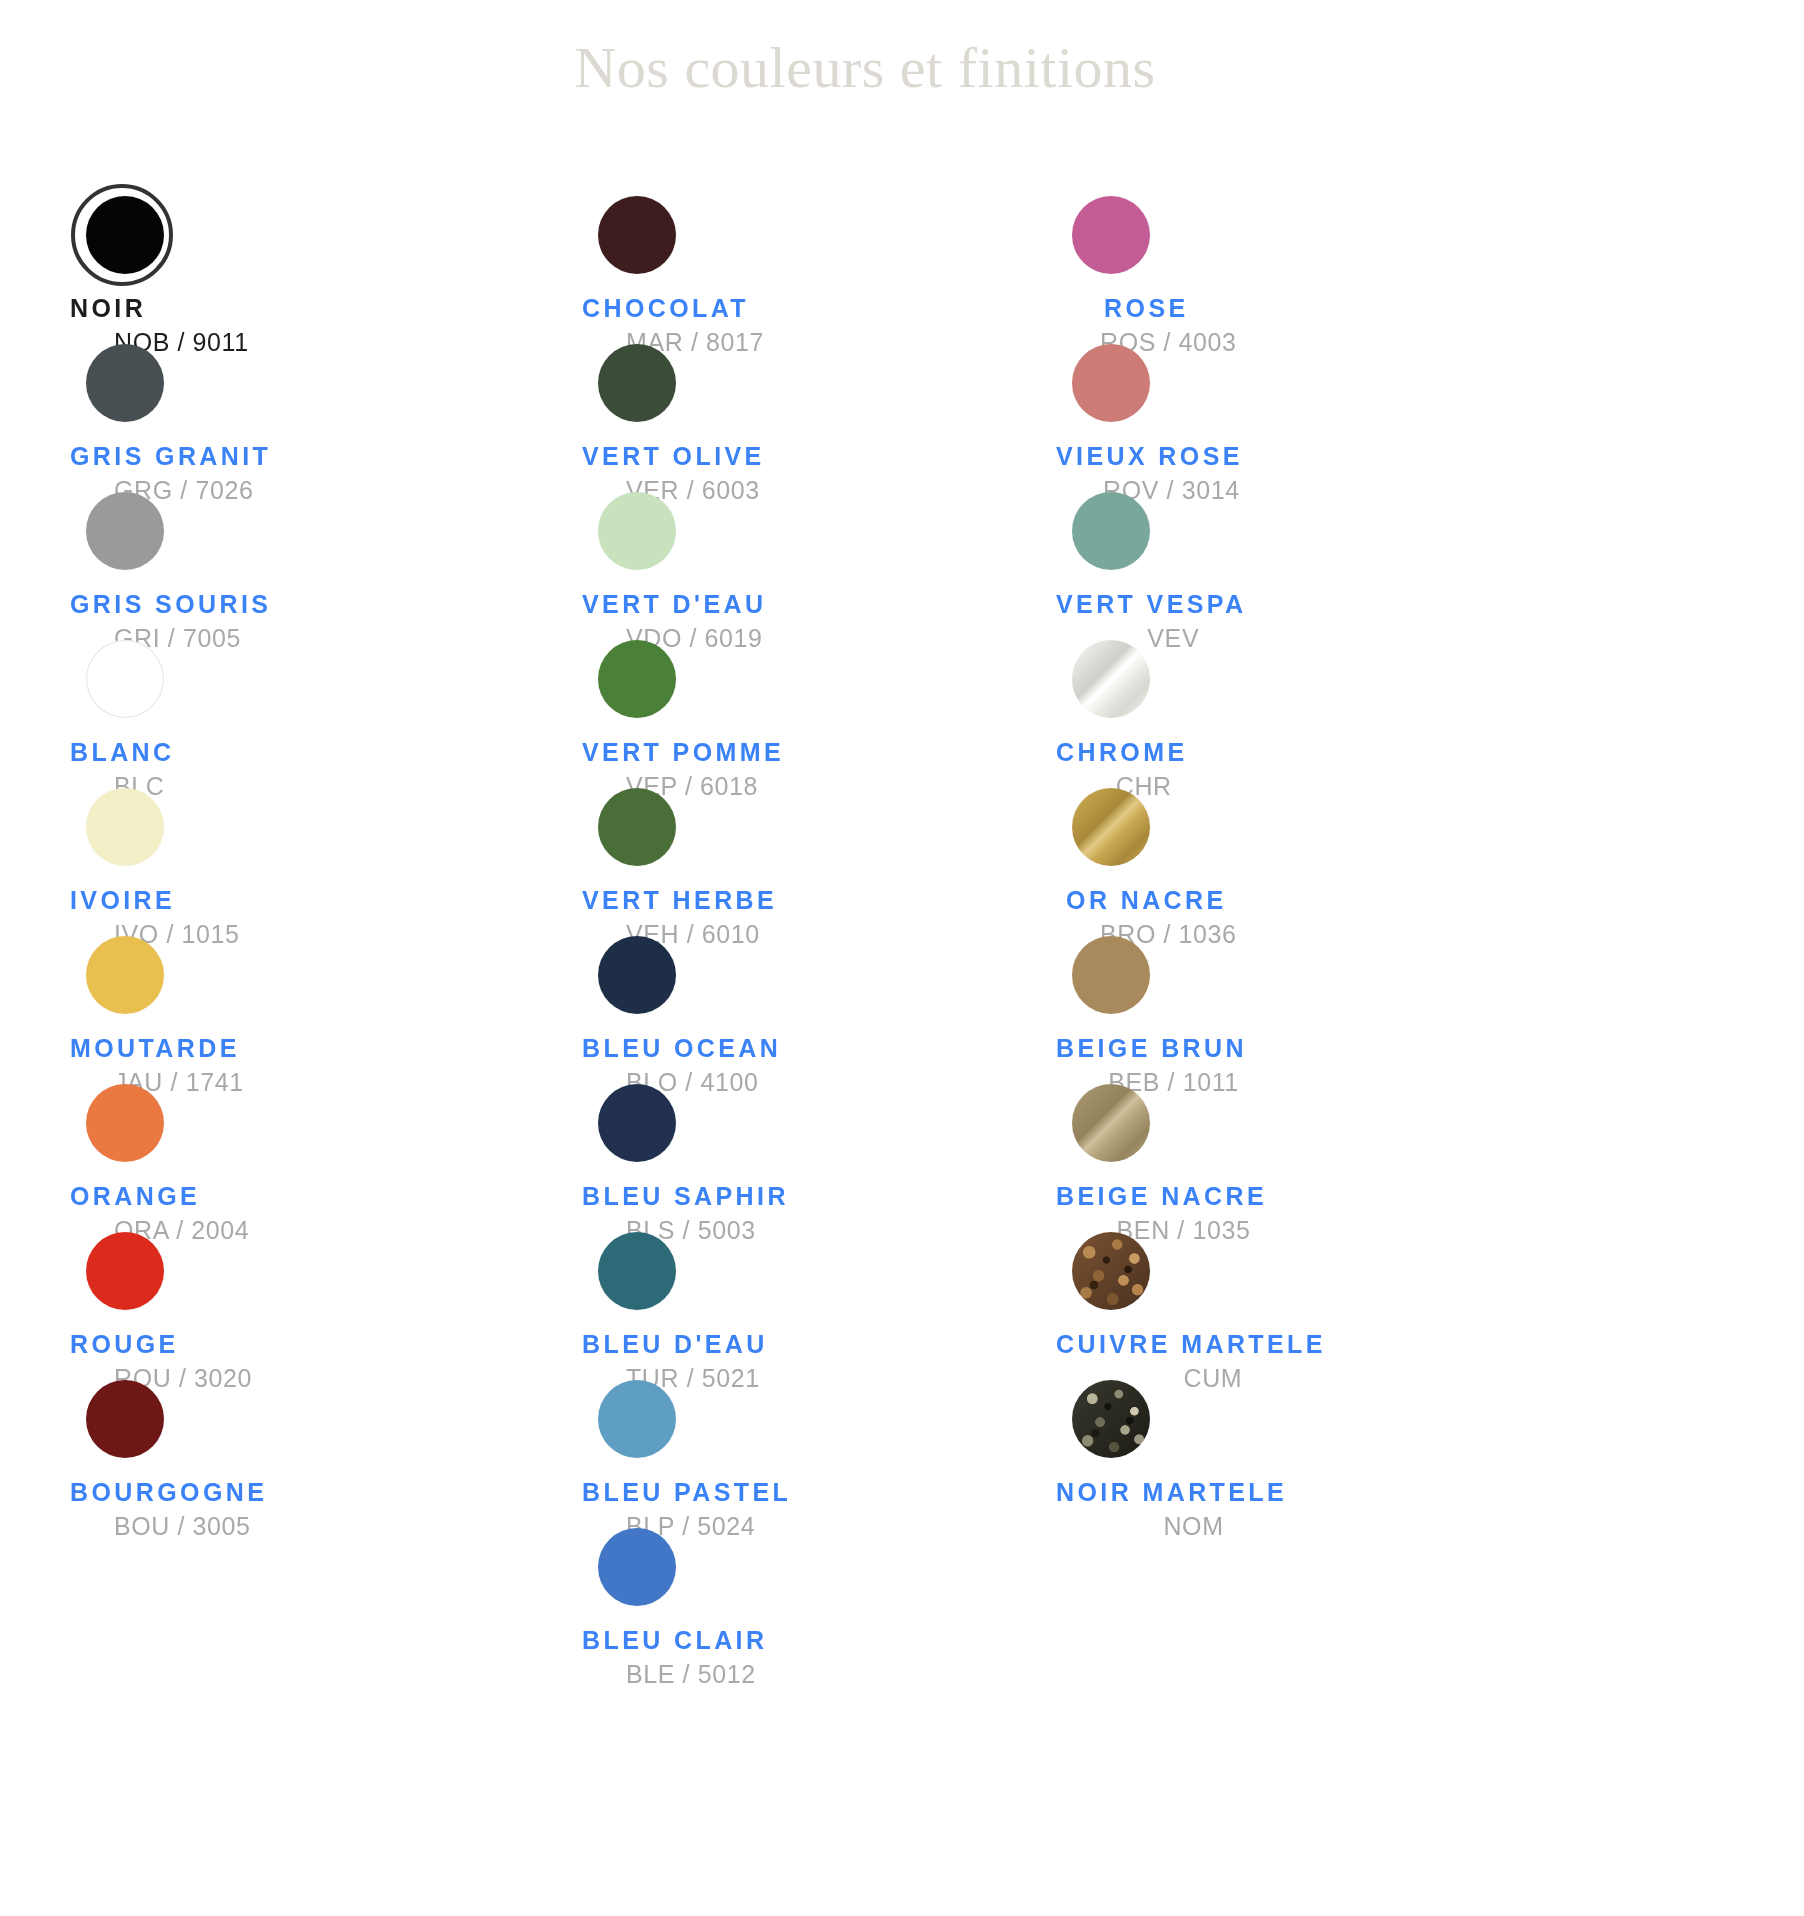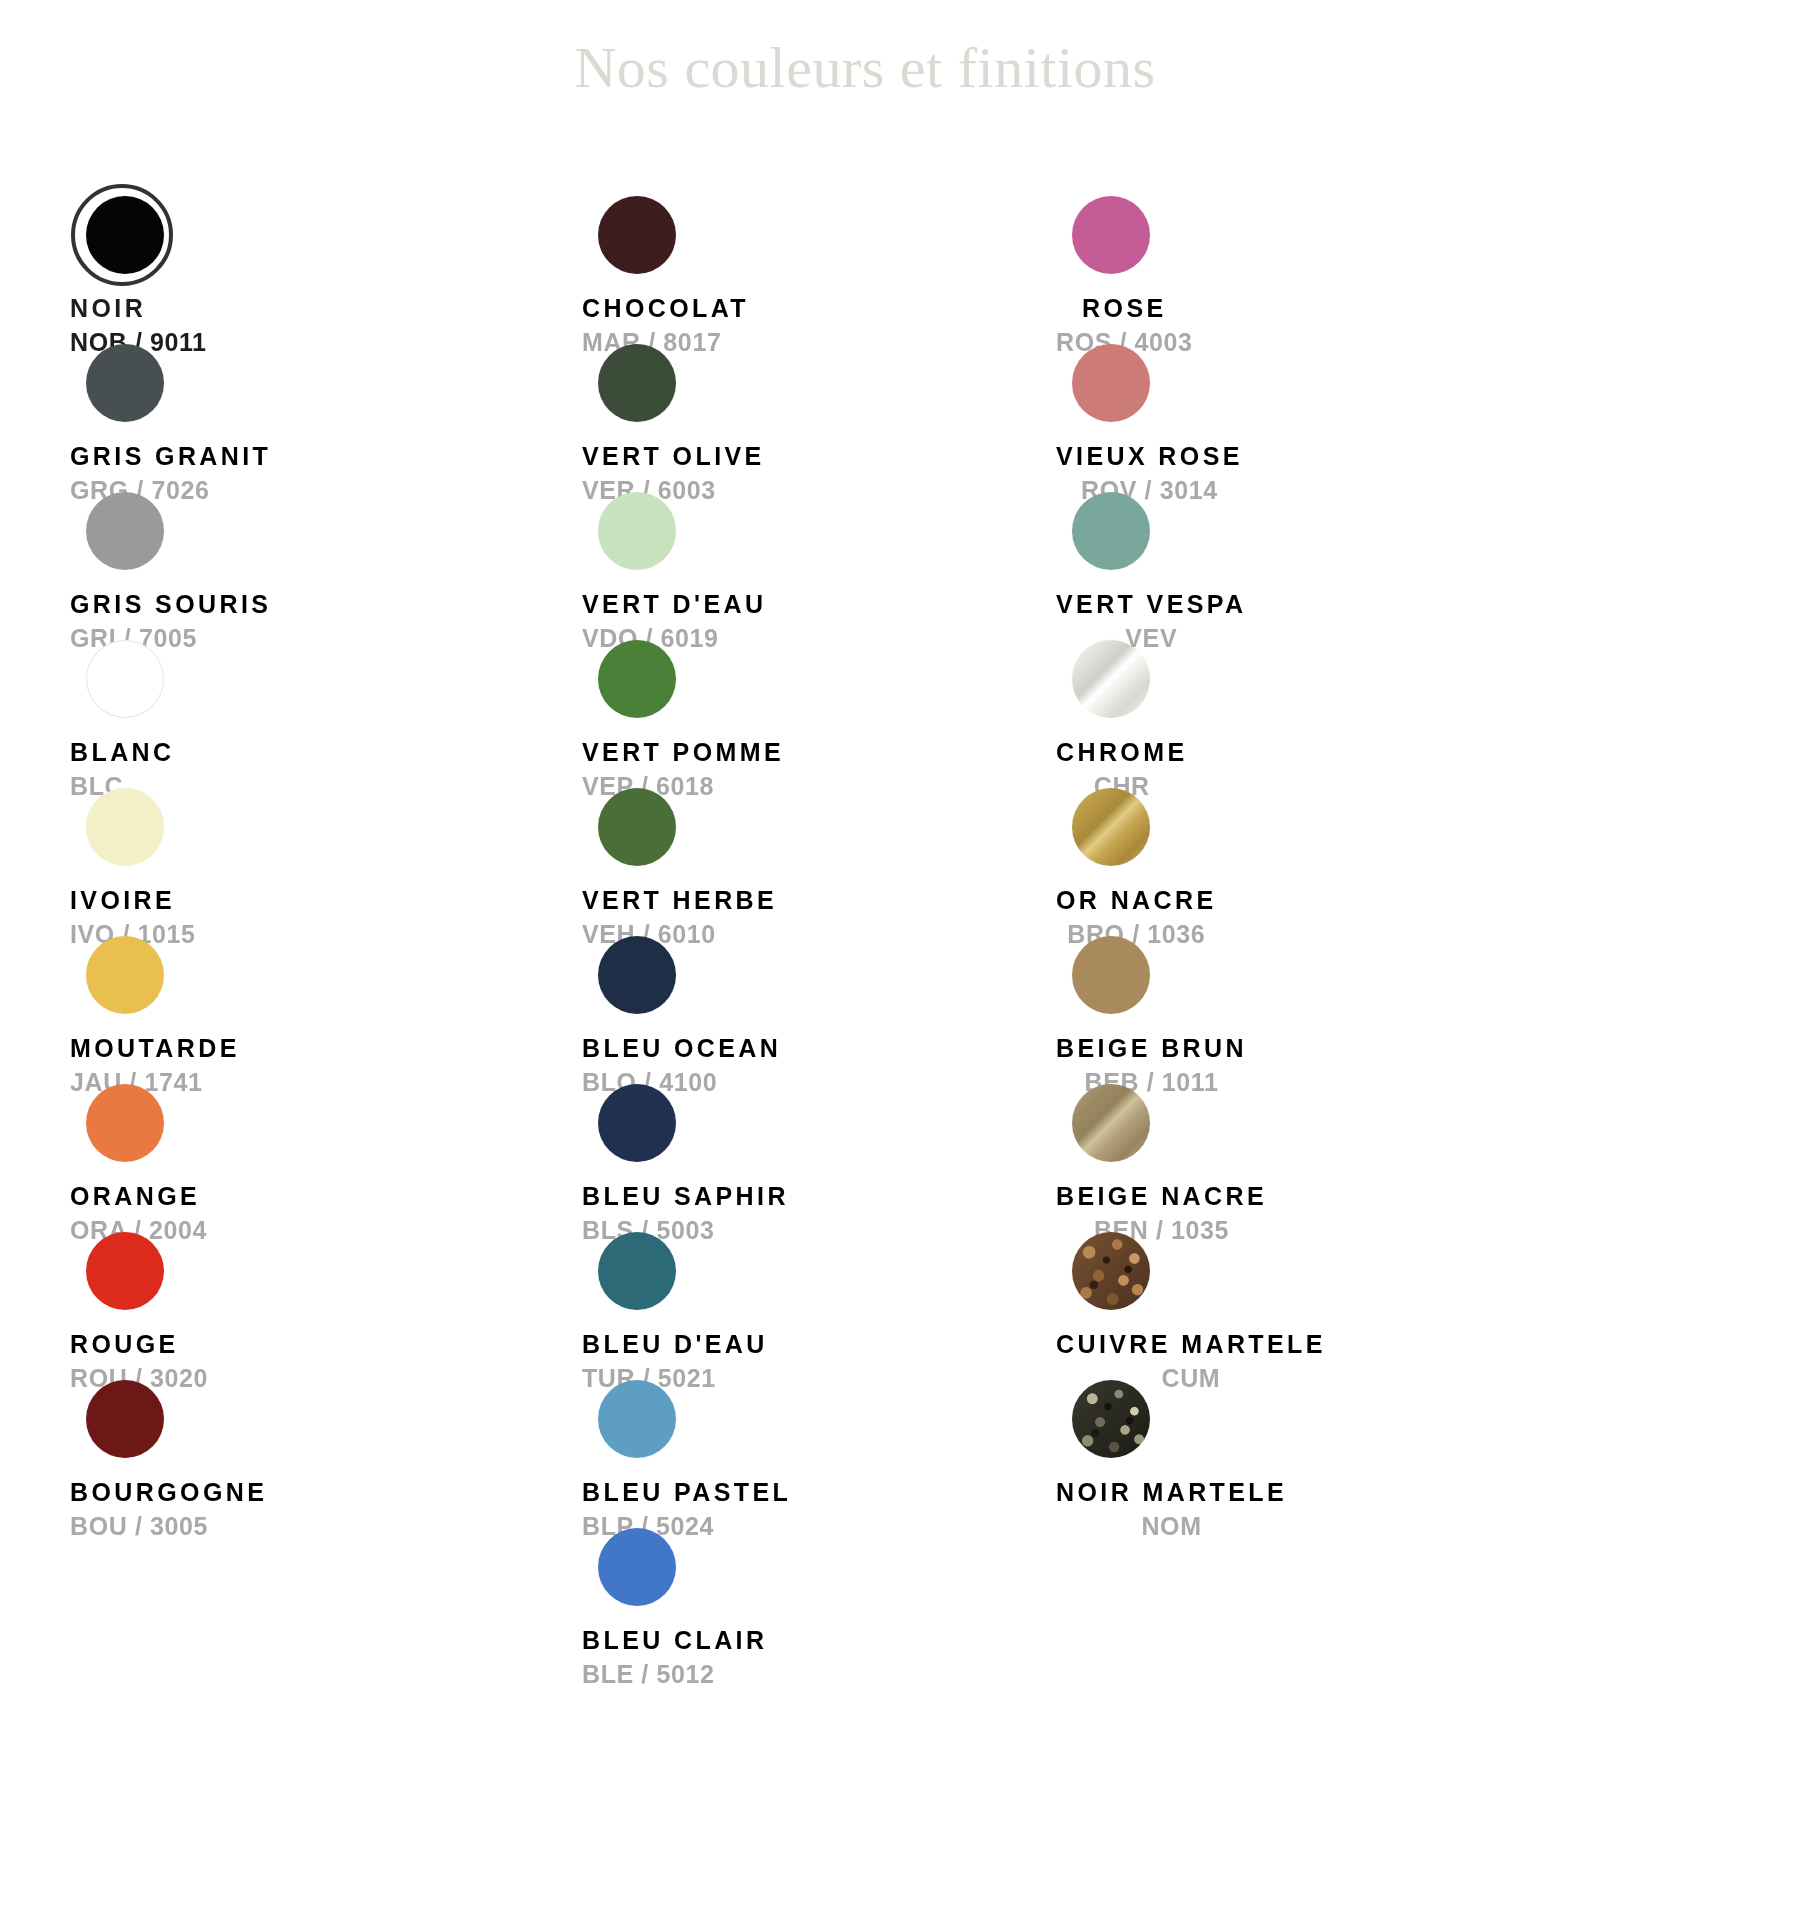--- a/index.html
+++ b/index.html
@@ -83,32 +83,33 @@
   }
   .labels {
     padding-top: 19px;
     display: flex;
     flex-direction: column;
   }
   .name {
     font-size: 25px;
     font-weight: 700;
     letter-spacing: 3.4px;
-    color: #000000;
+    color: #3b82f6;
     text-transform: uppercase;
     line-height: 1.22;
     white-space: nowrap;
   }
   .code {
     font-size: 25px;
-    font-weight: 700;
+    font-weight: 400;
     letter-spacing: 0.6px;
     color: #a9a9a9;
     line-height: 1.45;
     white-space: nowrap;
+    margin-left: 44px;
   }
   .swatch-row.selected .name { color: #1d1d1d; }
   .swatch-row.selected .code { color: #1d1d1d; }
 </style>
 </head>
 <body>
 
 <div class="page-title">Nos couleurs et finitions</div>
 
 <div class="palette">

